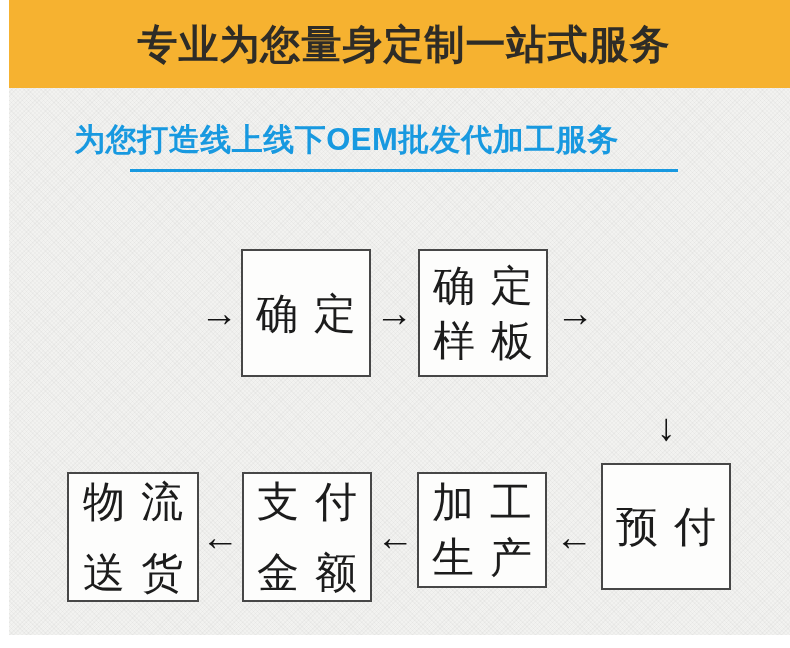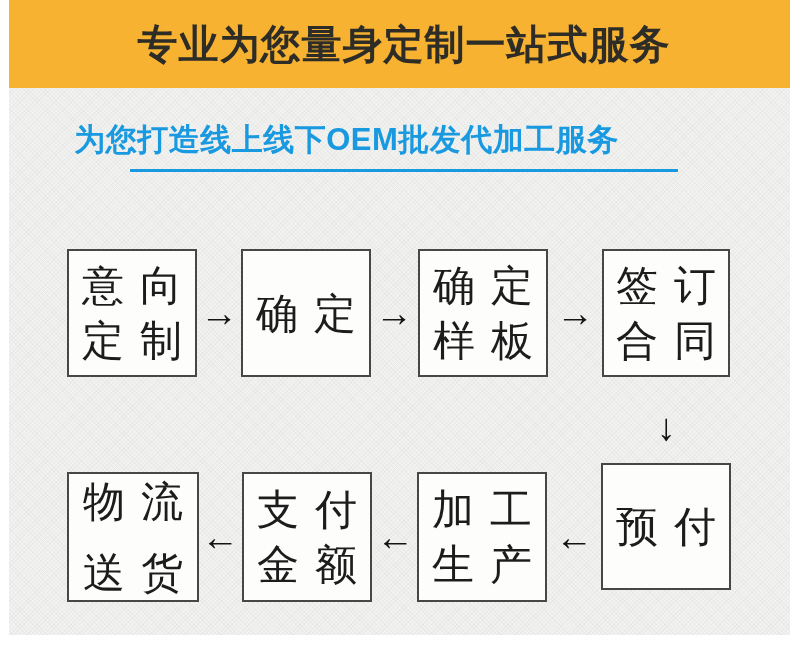--- a/index.html
+++ b/index.html
@@ -53,22 +53,22 @@
     position:absolute;transform:translate(-50%,-50%);
     font-size:38px;font-weight:700;color:#141414;line-height:1;
   }
   
   .b1{left:58px; top:249px;width:130px;height:128px;}
   .b2{left:232px;top:249px;width:130px;height:128px;}
   .b3{left:409px;top:249px;width:130px;height:128px;}
   .b4{left:593px;top:249px;width:128px;height:128px;}
   
   .b5{left:58px; top:472px;width:132px;height:130px;justify-content:space-between;}
-  .b6{left:233px;top:472px;width:130px;height:130px;}
-  .b7{left:408px;top:472px;width:130px;height:130px;}
+  .b6{left:233px;top:472px;width:130px;height:130px;justify-content:space-between;}
+  .b7{left:408px;top:472px;width:130px;height:116px;}
   .b8{left:592px;top:463px;width:130px;height:127px;}
   .a-r1-1{left:210px;top:313px;}
   .a-r1-2{left:385px;top:313px;}
   .a-r1-3{left:566px;top:313px;}
   .a-down{left:657px;top:427px;}
   .a-r2-1{left:211px;top:537px;}
   .a-r2-2{left:386px;top:537px;}
   .a-r2-3{left:565px;top:537px;}
   .bottom-strip{
     position:absolute;left:0;bottom:0;width:790px;height:13px;background:#ffffff;
@@ -79,38 +79,30 @@
 
 <div id="page">
 
   <div class="banner" style="background: rgb(246, 178, 48);">
     <div class="banner-title" style="color: rgb(46, 44, 39);">专业为您量身定制一站式服务</div>
   </div>
 
   <div class="subtitle" style="color: rgb(24, 153, 224);">为您打造线上线下OEM批发代加工服务</div>
   <div class="subtitle-underline" style="background: rgb(24, 153, 224);"></div>
 
-  <div class="flow-box b1">
-    <span class="flow-line">意向</span>
-    <span class="flow-line">定制</span>
-  </div>
   <span class="arrow a-r1-1">→</span>
   <div class="flow-box b2">
     <span class="flow-line">确定</span>
   </div>
   <span class="arrow a-r1-2">→</span>
   <div class="flow-box b3">
     <span class="flow-line">确定</span>
     <span class="flow-line">样板</span>
   </div>
   <span class="arrow a-r1-3">→</span>
-  <div class="flow-box b4">
-    <span class="flow-line">签订</span>
-    <span class="flow-line">合同</span>
-  </div>
 
   <span class="arrow a-down">↓</span>
 
   <div class="flow-box b5">
     <span class="flow-line">物流</span>
     <span class="flow-line">送货</span>
   </div>
   <span class="arrow a-r2-1">←</span>
   <div class="flow-box b6">
     <span class="flow-line">支付</span>

